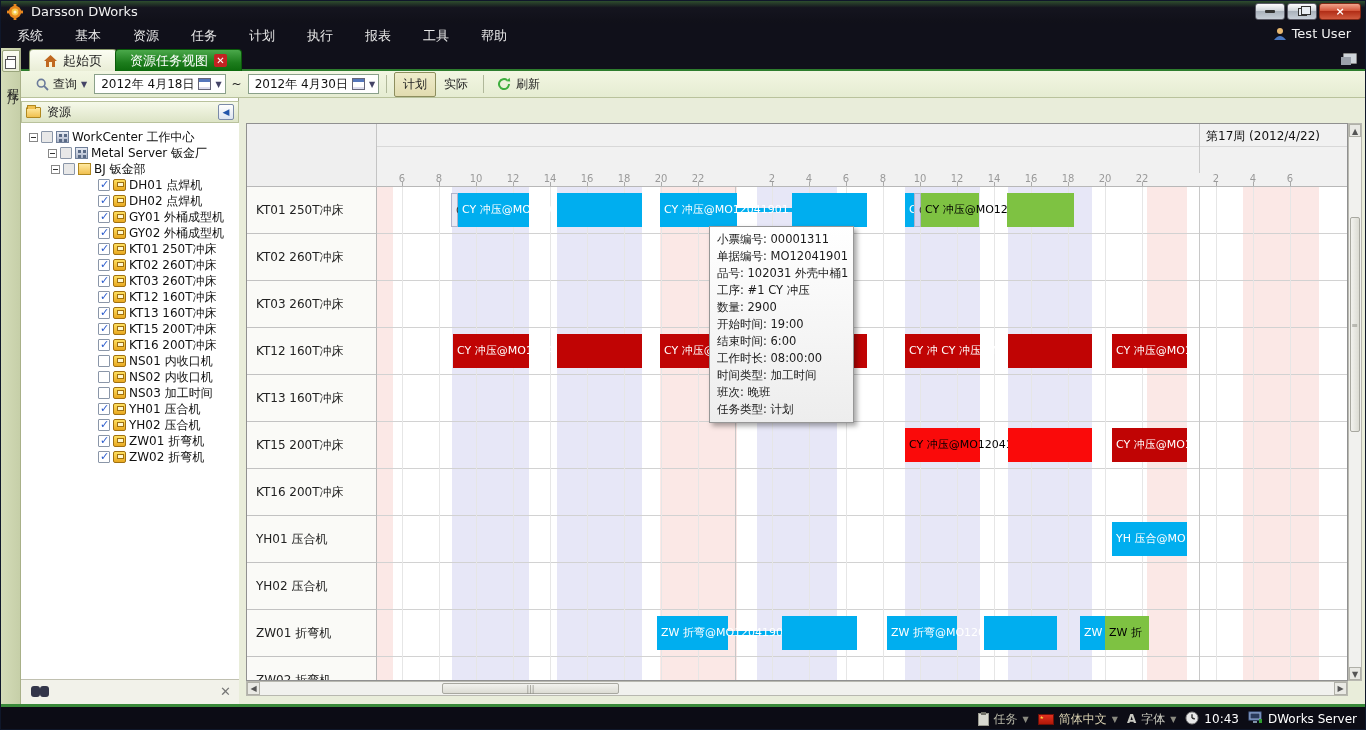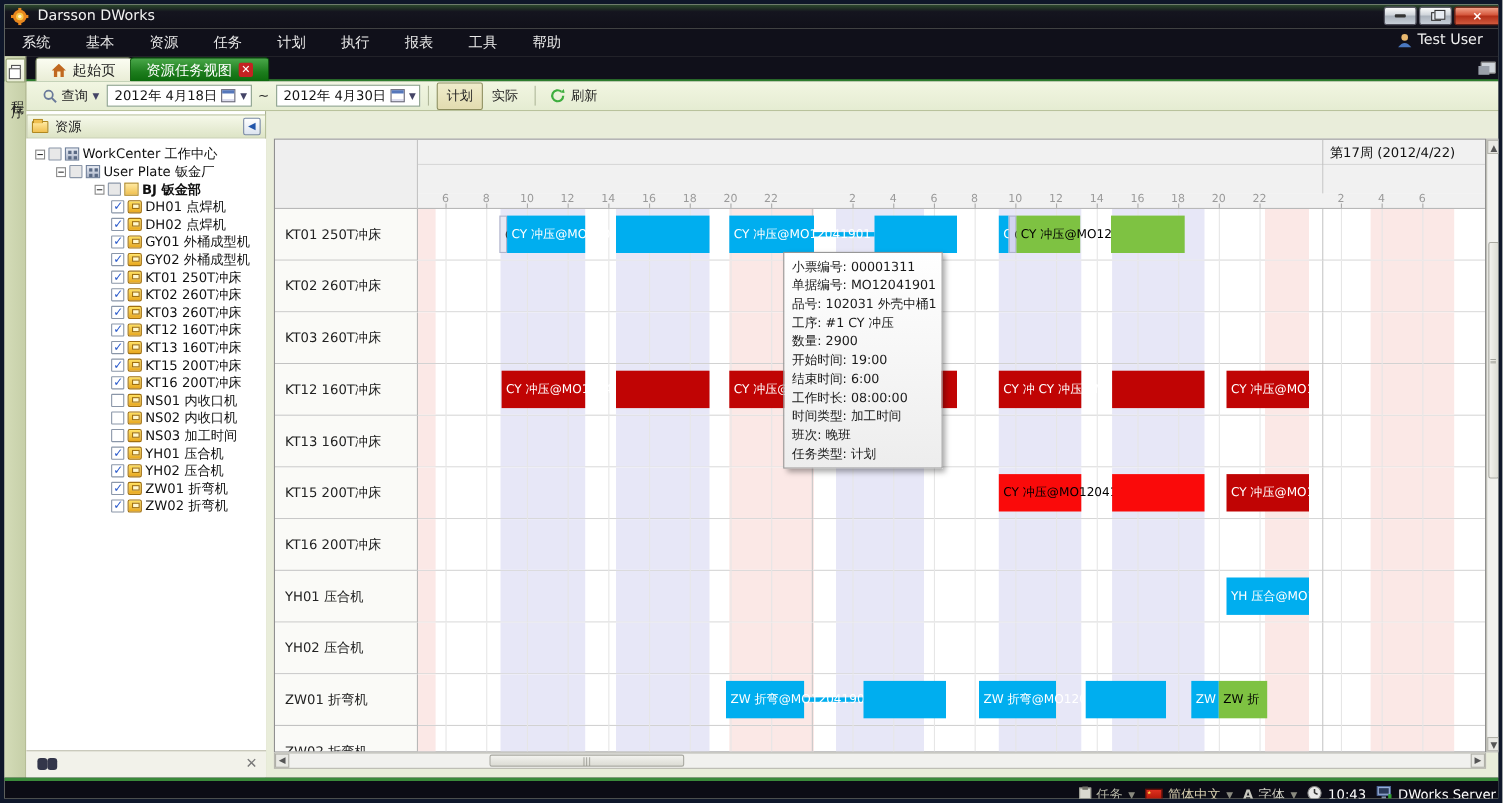--- a/index.html
+++ b/index.html
@@ -1,17 +1,17 @@
 <!DOCTYPE html>
 <html><head>
 <meta charset="utf-8">
 <style>
   * { margin:0; padding:0; box-sizing:border-box; }
   html,body { width:1366px; height:730px; overflow:hidden; font-family:"DejaVu Sans","Liberation Sans",sans-serif; }
-  .app { position:relative; width:1366px; height:730px; background:#DCE2C6; overflow:hidden; border:4px solid #0f172a; }
+  .app { position:relative; width:1366px; height:730px; background:#DCE2C6; overflow:hidden; border:1px solid #0f172a; }
 
   
   .titlebar { position:absolute; left:0; top:0; width:1366px; height:22px;
     background:linear-gradient(#2e4d2e 0%, #15151f 30%, #101019 100%); color:#fff; }
   .app-icon { position:absolute; left:6px; top:3px; width:16px; height:16px; }
   .title-text { position:absolute; left:30px; top:3px; font-size:13px; color:#f2f2f2; }
   .winbtns { position:absolute; right:6px; top:2px; display:flex; gap:2px; }
   .winbtn { width:30px; height:17px; border:1px solid #5a5a66; border-radius:3px;
     background:linear-gradient(#fdfdfd,#cfd4da 45%,#aab2bc 50%,#c8cfd8); display:flex; align-items:center; justify-content:center;
     font-size:11px; color:#333; cursor:default; }
@@ -246,23 +246,23 @@
         <div class="tree-row" style="top: 6px; left: 8px;">
           <div class="expander"></div>
           <div class="cb parent"></div>
           <div class="ticon bld"></div>
           <span class="tree-label">WorkCenter 工作中心</span>
         </div>
         <div class="tree-row" style="top: 22px; left: 27px;">
           <div class="expander"></div>
           <div class="cb parent"></div>
           <div class="ticon bld"></div>
-          <span class="tree-label">User Plate 钣金厂</span>
-        </div>
-        <div class="tree-row" style="top: 38px; left: 62px; font-weight: bold;">
+          <span class="tree-label">Metal Server 钣金厂</span>
+        </div>
+        <div class="tree-row" style="top: 38px; left: 30px;">
           <div class="expander"></div>
           <div class="cb parent"></div>
           <div class="ticon fld"></div>
           <span class="tree-label">BJ 钣金部</span>
         </div>
         <div class="tree-row" style="top: 54px; left: 65px;">
           <span style="width: 9px; flex: 0 0 auto;"></span>
           <div class="cb checked"></div>
           <div class="ticon mch"></div>
           <span class="tree-label">DH01 点焊机</span>

